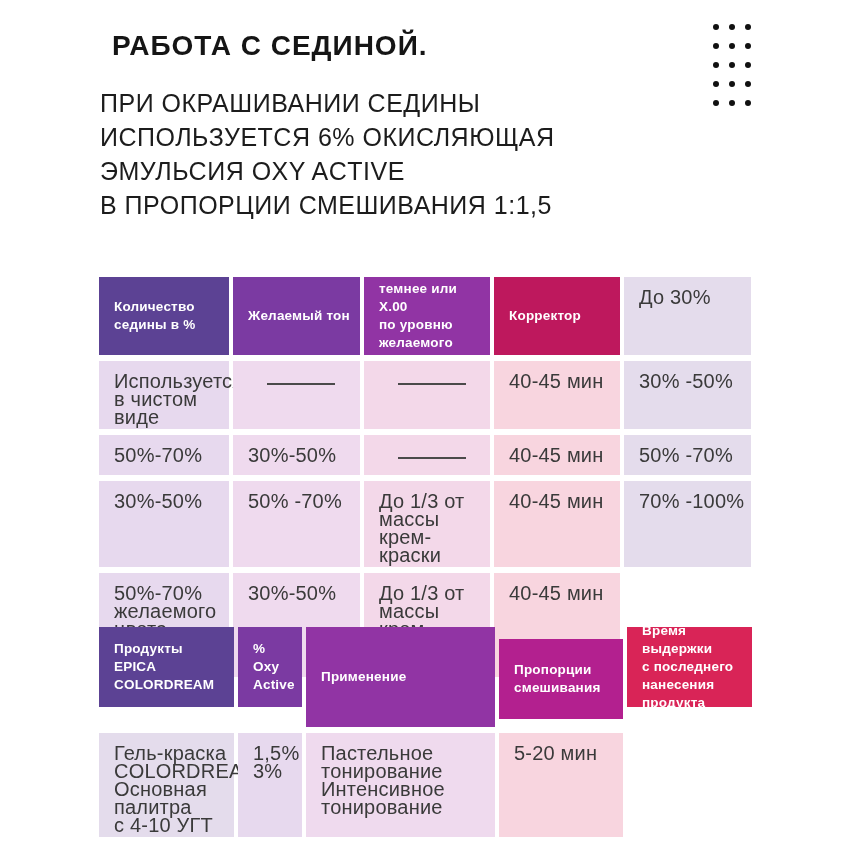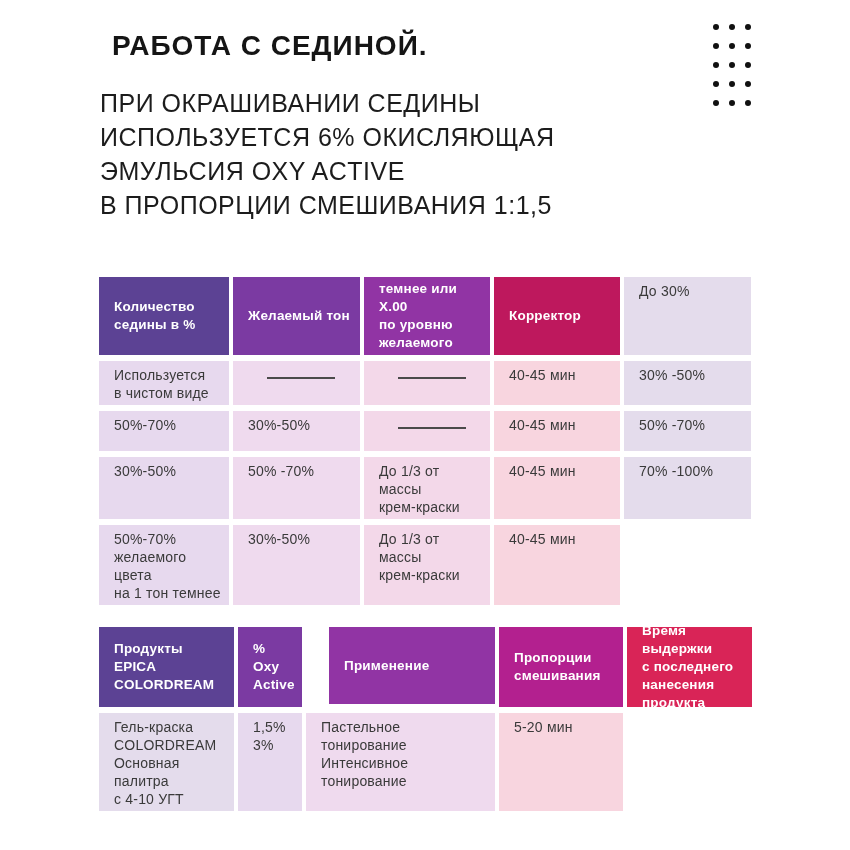--- a/index.html
+++ b/index.html
@@ -36,23 +36,23 @@
   .hcell{
     box-sizing:border-box;
     display:flex;align-items:center;
     padding:6px 5px 6px 15px;
     color:#ffffff;font-weight:700;
     font-size:13.5px;line-height:18px;
     white-space:pre-line;letter-spacing:0.2px;
   }
   .cell{
     box-sizing:border-box;
-    padding:5px 6px 3px 15px;
+    padding:11px 6px 3px 15px;
     color:#3a3a3a;font-weight:400;
-    font-size:14px;line-height:18px;
+    font-size:20px;line-height:18px;
     white-space:pre-line;letter-spacing:0.2px;
   }
   .dash{
     display:block;width:68px;height:2px;
     background:#4a4a4a;margin:11px auto 0 auto;
   }
 </style>
 </head>
 <body>
 
@@ -115,22 +115,22 @@
 крем-краски</div>
       <div class="cell" style="background: rgb(248, 213, 223); color: rgb(58, 58, 58); min-height: 57px;">40-45 мин</div>
     </div>
   <div class="tbl tbl-2" style="grid-template-columns: 135px 64px 189px 124px 125px;">
       <div class="hcell" style="background: rgb(92, 66, 148); color: rgb(255, 255, 255); height: 80px;">Продукты
 EPICA
 COLORDREAM</div>
       <div class="hcell" style="background: rgb(123, 58, 162); color: rgb(255, 255, 255); height: 80px;">%
 Oxy
 Active</div>
-      <div class="hcell" style="background: rgb(145, 52, 164); color: rgb(255, 255, 255); height: 77px; margin-left: 23px;">Применение</div>
-      <div class="hcell" style="background: rgb(179, 32, 143); color: rgb(255, 255, 255); height: 80px;">Пропорции
+      <div class="hcell" style="background: rgb(145, 52, 164); color: rgb(255, 255, 255); height: 100px;">Применение</div>
+      <div class="hcell" style="background: rgb(179, 32, 143); color: rgb(255, 255, 255); height: 80px; margin-top: 12px;">Пропорции
 смешивания</div>
       <div class="hcell" style="background: rgb(217, 36, 87); color: rgb(255, 255, 255); height: 80px;">Время выдержки
 с последнего
 нанесения
 продукта</div>
       <div class="cell" style="background: rgb(228, 220, 236); color: rgb(58, 58, 58); min-height: 88px;">Гель-краска
 COLORDREAM
 Основная
 палитра
 с 4-10 УГТ</div>

